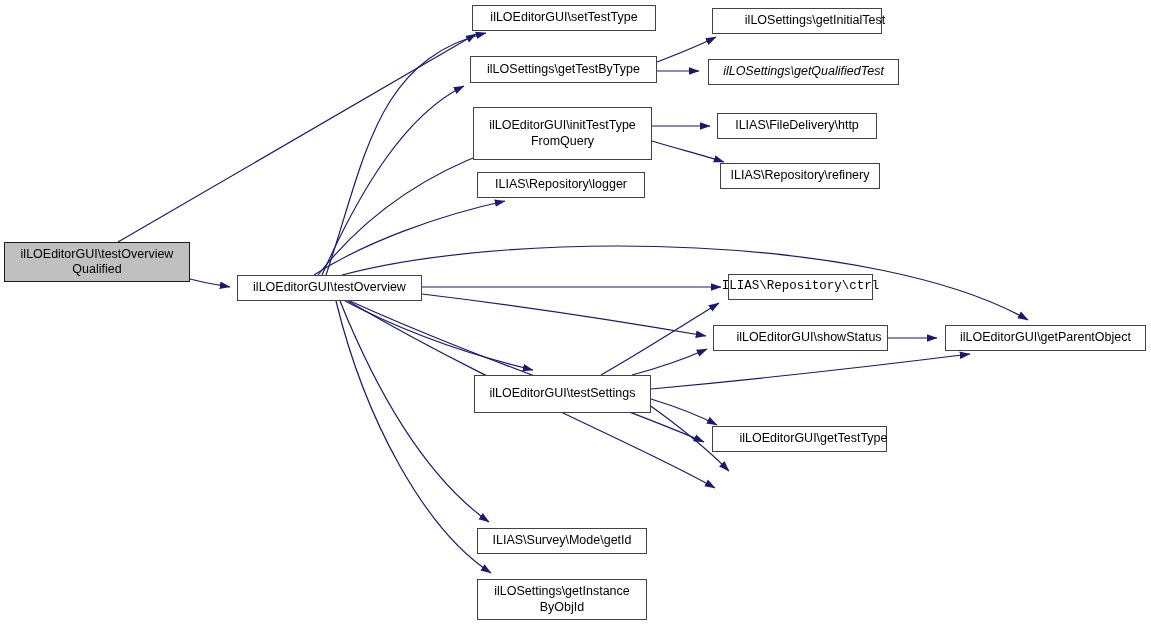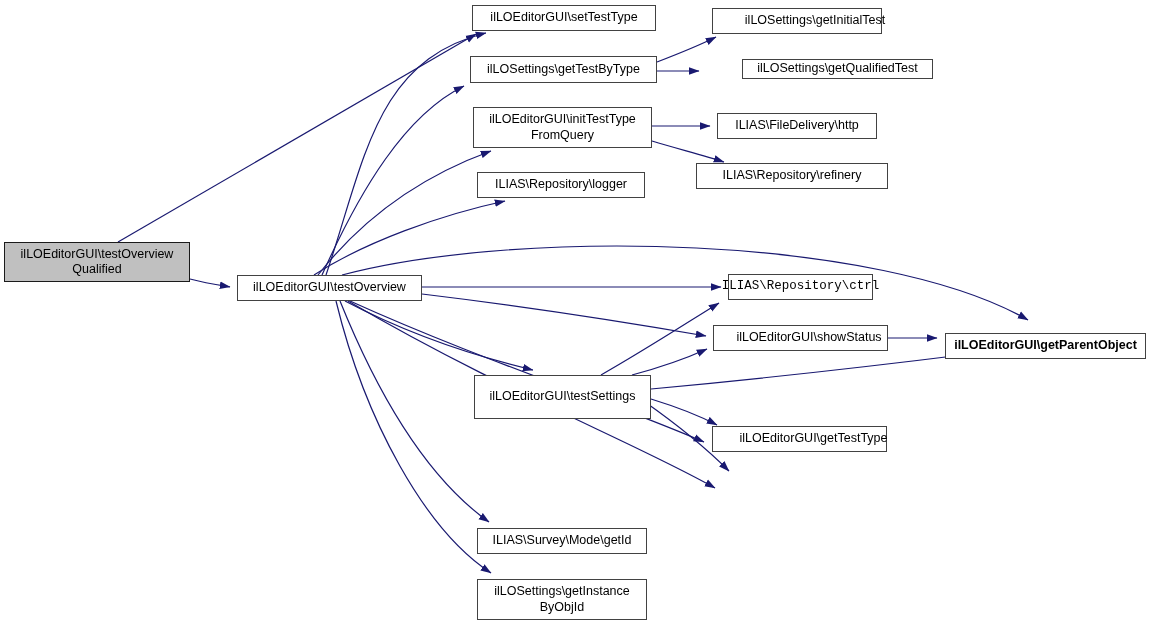--- a/index.html
+++ b/index.html
@@ -78,28 +78,28 @@
     <path class="edge" d="M645,402 C682,428 710,452 729,471" marker-end="url(#arrowhead)"></path>
     <path class="edge" d="M888,338 L937,338" marker-end="url(#arrowhead)"></path>
   </svg>
 
   <div class="node node--highlight" style="left:4px;   top:242px; width:186px; height:40px;">ilLOEditorGUI\testOverview
 Qualified</div>
   <div class="node" style="left:237px; top:275px; width:185px; height:26px;">ilLOEditorGUI\testOverview</div>
   <div class="node" style="left:472px; top:5px;   width:184px; height:26px;">ilLOEditorGUI\setTestType</div>
   <div class="node" style="left:470px; top:56px;  width:187px; height:27px;">ilLOSettings\getTestByType</div>
   <div class="node" style="left:712px; top:8px;   width:170px; height:26px;padding-left:36px;">ilLOSettings\getInitialTest</div>
-  <div class="node" style="left:742px; top:59px;  width:191px; height:20px;">ilLOSettings\getQualifiedTest</div>
-  <div class="node" style="left:473px; top:107px; width:179px; height:41px;">ilLOEditorGUI\initTestType
+  <div class="node" style="left:708px; top:59px;  width:191px; height:26px;font-style:italic;">ilLOSettings\getQualifiedTest</div>
+  <div class="node" style="left:473px; top:107px; width:179px; height:53px;">ilLOEditorGUI\initTestType
 FromQuery</div>
   <div class="node" style="left:717px; top:113px; width:160px; height:26px;text-align:center;">ILIAS\FileDelivery\http</div>
-  <div class="node" style="left:696px; top:163px; width:192px; height:26px;">ILIAS\Repository\refinery</div>
+  <div class="node" style="left:720px; top:163px; width:160px; height:26px;">ILIAS\Repository\refinery</div>
   <div class="node" style="left:477px; top:172px; width:168px; height:26px;">ILIAS\Repository\logger</div>
   <div class="node" style="left:728px; top:274px; width:145px; height:26px;font-family:Liberation Mono, monospace;">ILIAS\Repository\ctrl</div>
   <div class="node" style="left:713px; top:325px; width:175px; height:26px;padding-left:17px;">ilLOEditorGUI\showStatus</div>
-  <div class="node" style="left:945px; top:333px; width:201px; height:26px;font-weight:bold;">ilLOEditorGUI\getParentObject</div>
-  <div class="node" style="left:474px; top:375px; width:177px; height:44px;">ilLOEditorGUI\testSettings</div>
+  <div class="node" style="left:945px; top:325px; width:201px; height:26px;">ilLOEditorGUI\getParentObject</div>
+  <div class="node" style="left:474px; top:375px; width:177px; height:38px;">ilLOEditorGUI\testSettings</div>
   <div class="node" style="left:712px; top:426px; width:175px; height:26px;padding-left:28px;">ilLOEditorGUI\getTestType</div>
   <div class="node" style="left:477px; top:528px; width:170px; height:26px;">ILIAS\Survey\Mode\getId</div>
   <div class="node" style="left:477px; top:579px; width:170px; height:41px;">ilLOSettings\getInstance
 ByObjId</div>
 
 </div>
 
 </body></html>

